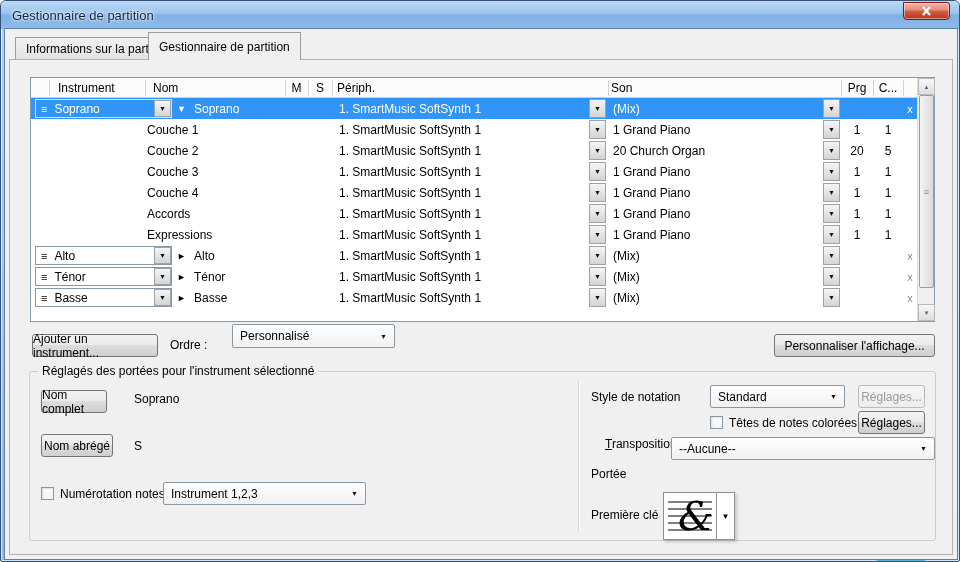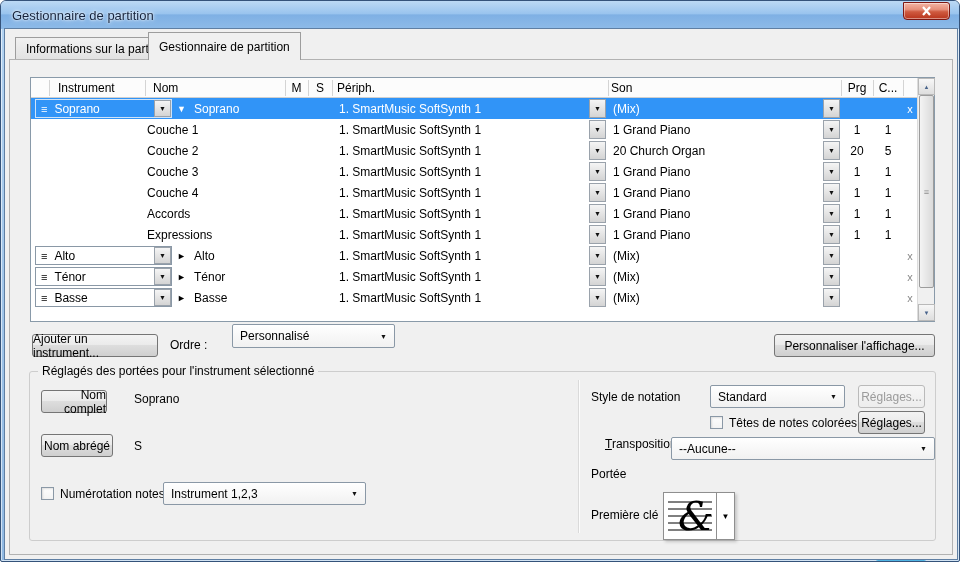--- a/index.html
+++ b/index.html
@@ -80,21 +80,21 @@
   .combo { position:absolute; border:1px solid var(--cbord); border-radius:2px;
     background:linear-gradient(#fff,#f1f1f1); display:flex; align-items:center; padding:0 7px; }
   .combo .arrow { margin-left:auto; font-size:7px; color:#111; }
   .lbl { position:absolute; display:flex; align-items:center; height:22px; white-space:nowrap; }
   .checkbox { position:absolute; width:13px; height:13px; border:1px solid var(--cbord);
     background:linear-gradient(#fdfdfd,#f3f3f3); box-shadow:inset 1px 1px 2px rgba(0,0,0,.12); }
   .mnemonic { display:inline-block;margin-left:14px; }
   .mnemonic::first-letter { text-decoration:underline; }
 
   .group { position:absolute; left:19px; top:311px; width:907px; height:170px;
-    border:1px solid #cdcdcd; border-radius:3px;text-align:right; }
+    border:1px solid #cdcdcd; border-radius:3px; }
   .group-title { position:absolute; left:8px; top:-8px; background:#f0f0f0; padding:0 4px; white-space:nowrap; }
   .vdiv { position:absolute; left:548px; top:8px; width:1px; height:153px; background:#dadada;
     box-shadow:1px 0 0 #fcfcfc; }
 
   .clef-btn { position:absolute; left:633px; top:120px; width:72px; height:48px; border:1px solid #8f8f8f;
     background:#fff; display:flex; align-items:stretch; box-shadow:2px 2px 3px rgba(0,0,0,.18); }
   .clef-staff { width:52px; position:relative; }
   .clef-sep { width:1px; background:#8f8f8f; }
   .clef-arrow { flex:1; display:flex; align-items:center; justify-content:center; font-size:8px; }
 

